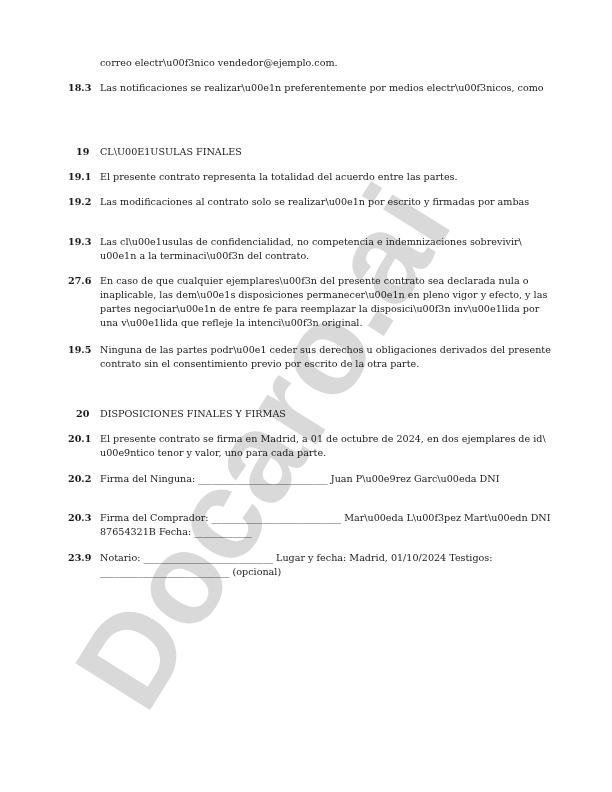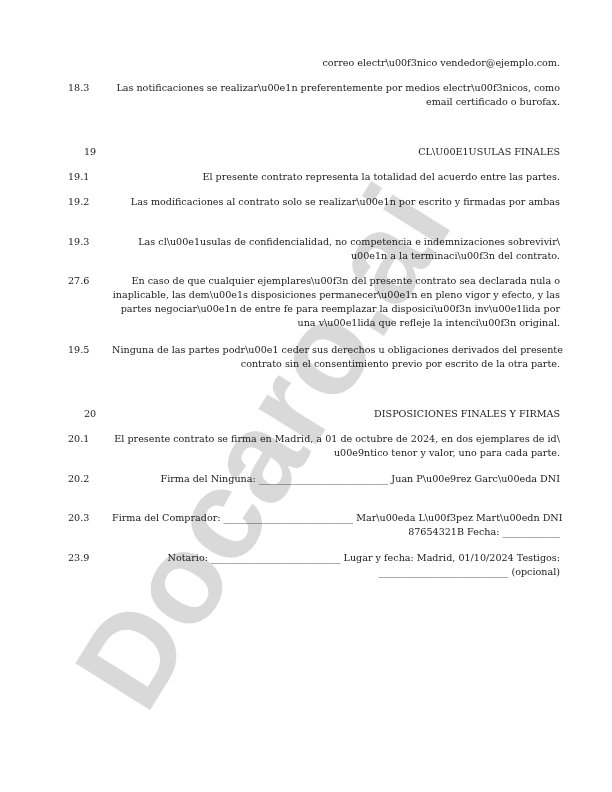--- a/index.html
+++ b/index.html
@@ -38,32 +38,32 @@
     .row {
       position: absolute;
       left: 68px;
       width: 480px;
     }
     .num {
       position: absolute;
       left: 0;
       top: 0;
       width: 30px;
+      font-weight: bold;
     }
     .text {
       position: absolute;
-      left: 44px;
+      left: 32px;
       top: 0;
       width: 448px;
       white-space: normal;
-      text-align: right;
     }
     .heading .num {
-      font-weight: normal;
-      left: 16px;
+      font-weight: bold;
+      left: 8px;
     }
     .heading .text {
       font-weight: normal;
     }
     .line {
       display: block;
       white-space: nowrap;
     }
   </style>
 </head>
@@ -80,21 +80,20 @@
     <div class="row" style="top:56px;">
       <div class="text">
         <span class="line">correo electr\u00f3nico vendedor@ejemplo.com.</span>
       </div>
     </div>
 
     <div class="row" style="top:81px;">
       <div class="num">18.3</div>
       <div class="text">
         <span class="line">Las notificaciones se realizar\u00e1n preferentemente por medios electr\u00f3nicos, como</span>
-        <span class="line">email certificado o burofax.</span>
       </div>
     </div>
 
     <div class="row heading" style="top:145px;">
       <div class="num">19</div>
       <div class="text">CL\U00E1USULAS FINALES</div>
     </div>
 
     <div class="row" style="top:170px;">
       <div class="num">19.1</div>

